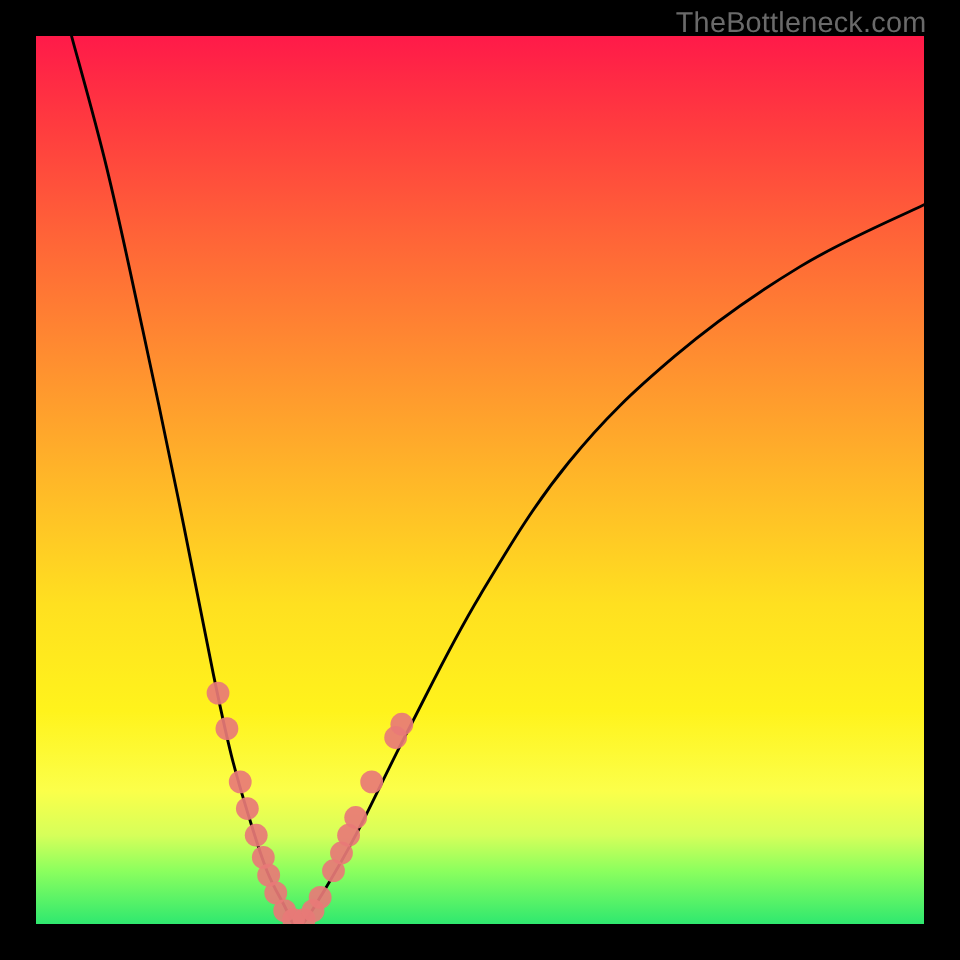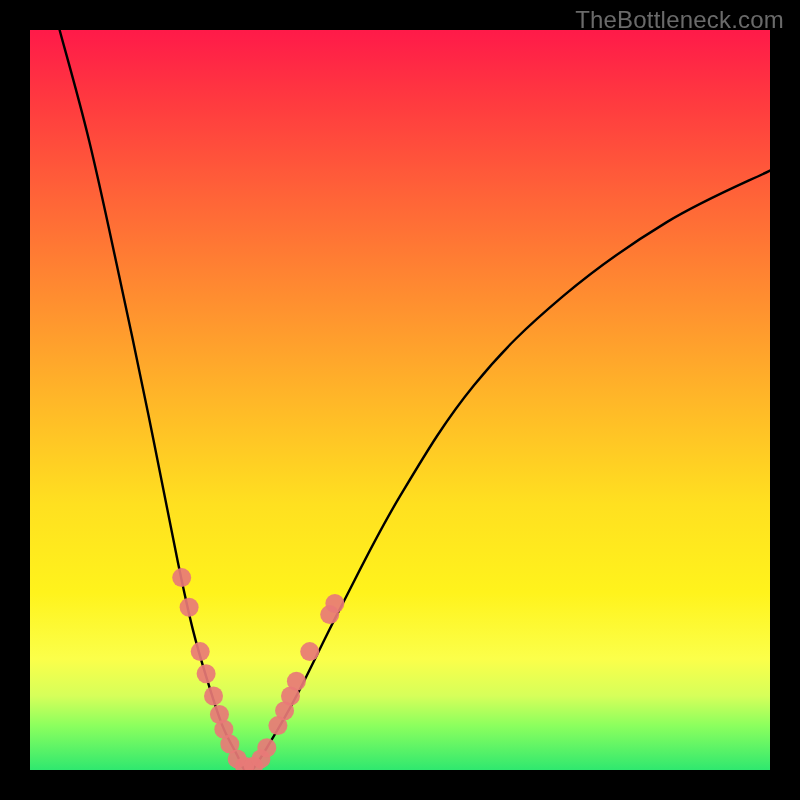--- a/index.html
+++ b/index.html
@@ -32,21 +32,21 @@
       #ffe020 64%,
       #fff31c 76%,
       #fbff4a 85%,
       #d6ff5a 90%,
       #8cff5e 94%,
       #2fe86f 100%);
   }
   .watermark {
     position: absolute;
     top: 6px;
-    right: 16px;
+    right: 28px;
     color: #6a6a6a;
     font-size: 24px;
     font-weight: 500;
     letter-spacing: 0.2px;
     user-select: none;
   }
   svg.curve {
     position: absolute;
     left: 0;
     top: 0;

